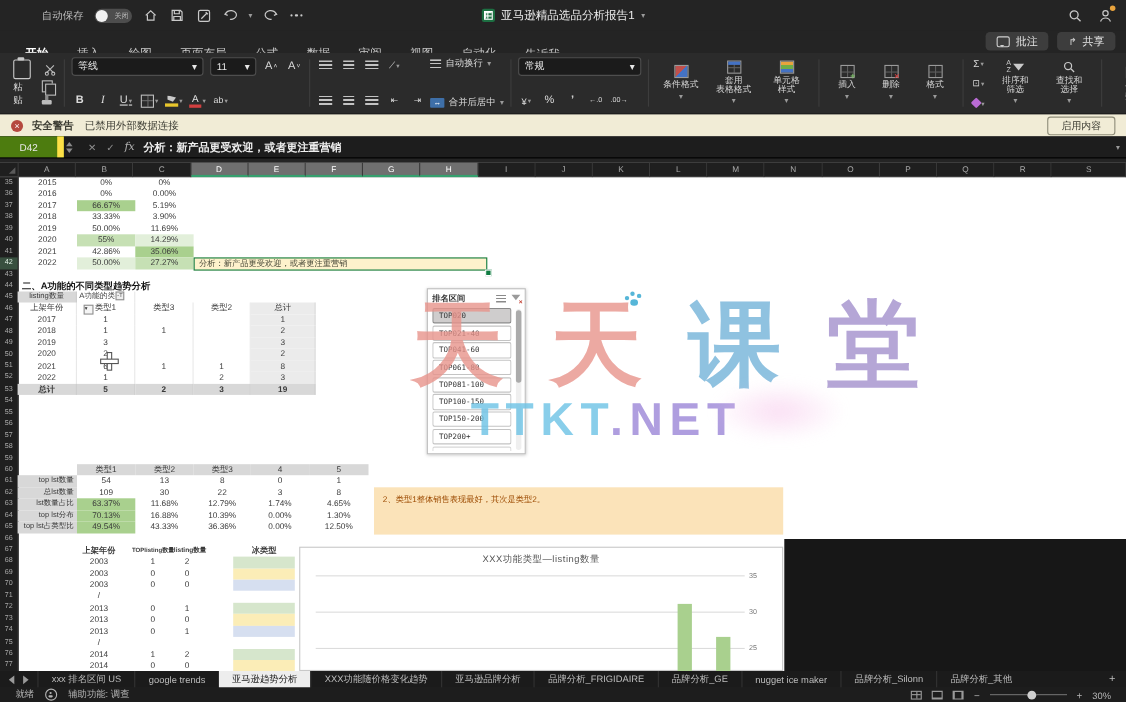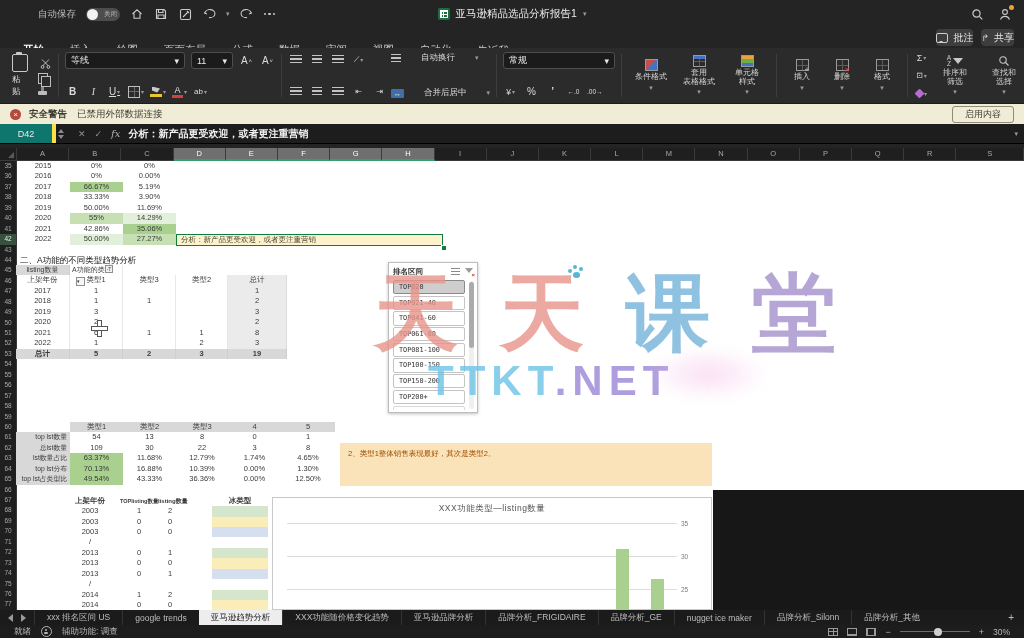--- a/index.html
+++ b/index.html
@@ -33,21 +33,21 @@
   .avatar .dot{position:absolute;right:-2px;top:-2px;width:5px;height:5px;border-radius:50%;background:#e8a33d;}
 
   
   .menubar{position:absolute;left:0;top:40px;width:1024px;height:20px;display:flex;align-items:center;}
   .mtabs{display:flex;align-items:center;margin-left:10px;}
   .mtab{padding:0 13px;font-size:10.5px;color:#c9c9c9;height:20px;line-height:19px;position:relative;white-space:nowrap;}
   .mtab.active{color:#fff;font-weight:bold;}
   .mtab.active::after{content:"";position:absolute;left:12px;right:12px;bottom:0;height:2px;background:#f2f2f2;}
   .mtab.tellme{display:flex;align-items:center;gap:4px;}
   .mb-right{position:absolute;right:10px;top:29px;display:flex;gap:8px;}
-  .pill{display:flex;align-items:center;gap:5px;background:#3d3d3d;border-radius:4px;height:17px;padding:0 0;font-size:10px;color:#e3e3e3;}
+  .pill{display:flex;align-items:center;gap:5px;background:#3d3d3d;border-radius:4px;height:17px;padding:0 10px;font-size:10px;color:#e3e3e3;}
   .bubble{width:10px;height:8px;border:1px solid #cfcfcf;border-radius:2px;position:relative;}
   .bubble::after{content:"";position:absolute;left:2px;bottom:-3px;border:2px solid transparent;border-top-color:#cfcfcf;}
   .sharearrow{font-size:9px;color:#cfcfcf;}
 
   
   .ribbon{position:absolute;left:0;top:48px;width:1024px;height:56px;background:#2b2b2b;border-bottom:1px solid #1c1c1c;
           display:flex;align-items:stretch;padding:3px 4px;box-sizing:border-box;}
   .vsep{width:1px;background:#3d3d3d;margin:3px 4px;flex:0 0 1px;}
   .rgroup{display:flex;flex-direction:column;justify-content:space-between;padding:1px 2px;}
   .rrow{display:flex;align-items:center;gap:6px;}
@@ -69,21 +69,21 @@
   .borderic{width:12px;height:12px;border:1px solid #bdbdbd;box-sizing:border-box;
      background:linear-gradient(#6a6a6a 0 0) center/100% 1px no-repeat,linear-gradient(#6a6a6a 0 0) center/1px 100% no-repeat;}
   .fillic{width:12px;display:flex;flex-direction:column;align-items:center;gap:1px;}
   .fillic .cup{width:8px;height:6px;background:#c9c9c9;clip-path:polygon(0 0,100% 35%,65% 100%,0 65%);}
   .fillic .bar{width:12px;height:3px;background:#e8c62c;}
   .fcic{display:flex;flex-direction:column;align-items:center;gap:1px;font-size:9px;color:#e3e3e3;line-height:8px;}
   .fcic .bar{width:11px;height:3px;background:#d24040;}
   .stripes{width:12px;height:9px;background:repeating-linear-gradient(#c3c3c3 0 1.2px,transparent 1.2px 3.4px);}
   .stripes.mid{width:10px;} 
   .mergeic{width:13px;height:9px;background:#3e6fa8;color:#fff;font-size:7px;line-height:9px;text-align:center;border-radius:1px;}
-  .rsmall{font-size:8.5px;color:#dcdcdc;white-space:nowrap;display:flex;align-items:center;gap:20px;}
+  .rsmall{font-size:8.5px;color:#dcdcdc;white-space:nowrap;display:flex;align-items:center;gap:4px;}
   .stackbtn{display:flex;flex-direction:column;align-items:center;justify-content:flex-start;gap:2px;width:46px;text-align:center;}
   .stackbtn .lbl{font-size:8px;line-height:8.5px;color:#d6d6d6;white-space:pre-line;}
   .gridic{width:13px;height:12px;border:1px solid #9a9a9a;box-sizing:border-box;position:relative;background:
       linear-gradient(#5c5c5c 0 0) center/100% 1px no-repeat,linear-gradient(#5c5c5c 0 0) center/1px 100% no-repeat;}
   .gridic.cf{background:linear-gradient(135deg,#c0504d 0 50%,#4472c4 50% 100%);}
   .gridic.tf::after{content:"";position:absolute;left:0;top:0;right:0;height:3px;background:#4472c4;}
   .gridic.cs{background:linear-gradient(#e8a33d 0 33%,#70ad47 33% 66%,#4472c4 66% 100%);}
   .gridic.ins::after{content:"+";position:absolute;right:-2px;bottom:-4px;color:#7fbf6a;font-size:8px;font-weight:bold;}
   .gridic.del::after{content:"×";position:absolute;right:-2px;bottom:-4px;color:#d24040;font-size:8px;font-weight:bold;}
   .funnel{width:0;height:0;border-left:5px solid transparent;border-right:5px solid transparent;border-top:6px solid #c9c9c9;}
@@ -92,21 +92,21 @@
 
   
   .warnbar{position:absolute;left:0;top:104px;width:1024px;height:20px;background:#f1ecd6;display:flex;align-items:center;box-sizing:border-box;padding:0 10px;color:#3b3b32;}
   .warnico{width:11px;height:11px;border-radius:50%;background:#b5493f;color:#fff;font-size:8px;line-height:11px;text-align:center;margin-right:8px;}
   .warntitle{font-size:9.5px;font-weight:bold;margin-right:10px;}
   .warnmsg{font-size:9.5px;}
   .warnbtn{margin-left:auto;border:1px solid #8e8c78;border-radius:3px;padding:1px 12px;font-size:9px;background:transparent;color:#3b3b32;font-family:inherit;}
 
   
   .fbar{position:absolute;left:0;top:124px;width:1024px;height:19px;background:#1d1d1d;display:flex;align-items:center;border-bottom:1px solid #000;}
-  .namebox{width:52px;height:19px;background:#0f766e;border-right:4px solid #fde047;display:flex;align-items:center;justify-content:center;font-size:9px;color:#e8e8e8;}
+  .namebox{width:52px;height:19px;background:#4d7c0f;border-right:6px solid #fde047;display:flex;align-items:center;justify-content:center;font-size:9px;color:#e8e8e8;}
   .stepper{display:flex;flex-direction:column;gap:2px;margin:0 6px 0 2px;}
   .stepper i{width:0;height:0;border-left:3px solid transparent;border-right:3px solid transparent;}
   .stepper .up{border-bottom:4px solid #8a8a8a;} .stepper .dn{border-top:4px solid #8a8a8a;}
   .fbtns{display:flex;align-items:center;gap:9px;margin:0 8px;color:#8f8f8f;font-size:9px;}
   .fx{font-family:"DejaVu Serif",serif;font-style:italic;font-size:10px;color:#b0b0b0;}
   .ftext{font-size:10px;color:#f0f0f0;font-weight:bold;}
   .fchev{position:absolute;right:6px;top:6px;font-size:7px;color:#9a9a9a;}
 
   
   .sheet{position:absolute;left:0;top:148px;width:1024px;height:462px;background:#fff;}
@@ -126,21 +126,21 @@
   .cA{width:54px;} .cB{width:53px;} .cC{width:53px;} .cD{width:52px;} .cE{width:53px;} .cEp{width:59px;} .cF{width:54px;}
   .g2{background:#a9d08e;} .g3{background:#c6e0b4;} .g4{background:#e2efda;}
 
   .trend{position:absolute;left:16px;top:0;}
   .trow{display:flex;height:10.44px;}
 
   .d42{position:absolute;left:176px;top:72.6px;width:267px;height:12.5px;background:#fef2cc;border:1.5px solid #107c41;
        box-sizing:border-box;font-size:7.5px;color:#4a4a3a;line-height:9px;padding-left:4px;white-space:nowrap;}
   .handle{position:absolute;left:441px;top:83.5px;width:4px;height:4px;background:#107c41;border:1px solid #fff;}
 
-  .sectitle{position:absolute;left:20px;top:94px;font-size:8.5px;font-weight:normal;color:#141414;white-space:nowrap;}
+  .sectitle{position:absolute;left:20px;top:94px;font-size:8.5px;font-weight:bold;color:#141414;white-space:nowrap;}
 
   .pivot{position:absolute;left:16px;top:104px;}
   .prow{display:flex;height:10.44px;}
   .phead{background:#d8d8d8;}
   .totcol{background:#ebebeb;}
   .ptotal .cell{background:#d8d8d8;font-weight:bold;}
   .pivot .cell{border-right:1px solid rgba(190,190,190,.35);}
   .minibox{display:inline-block;border:1px solid #8f8f8f;background:#efefef;font-size:5px;line-height:6px;padding:0 1px;color:#444;vertical-align:1px;}
   .filterbox{display:inline-block;width:7px;height:7px;border:1px solid #8f8f8f;background:#f5f5f5;font-size:5px;line-height:6px;color:#333;vertical-align:-1px;margin-left:2px;}
 

